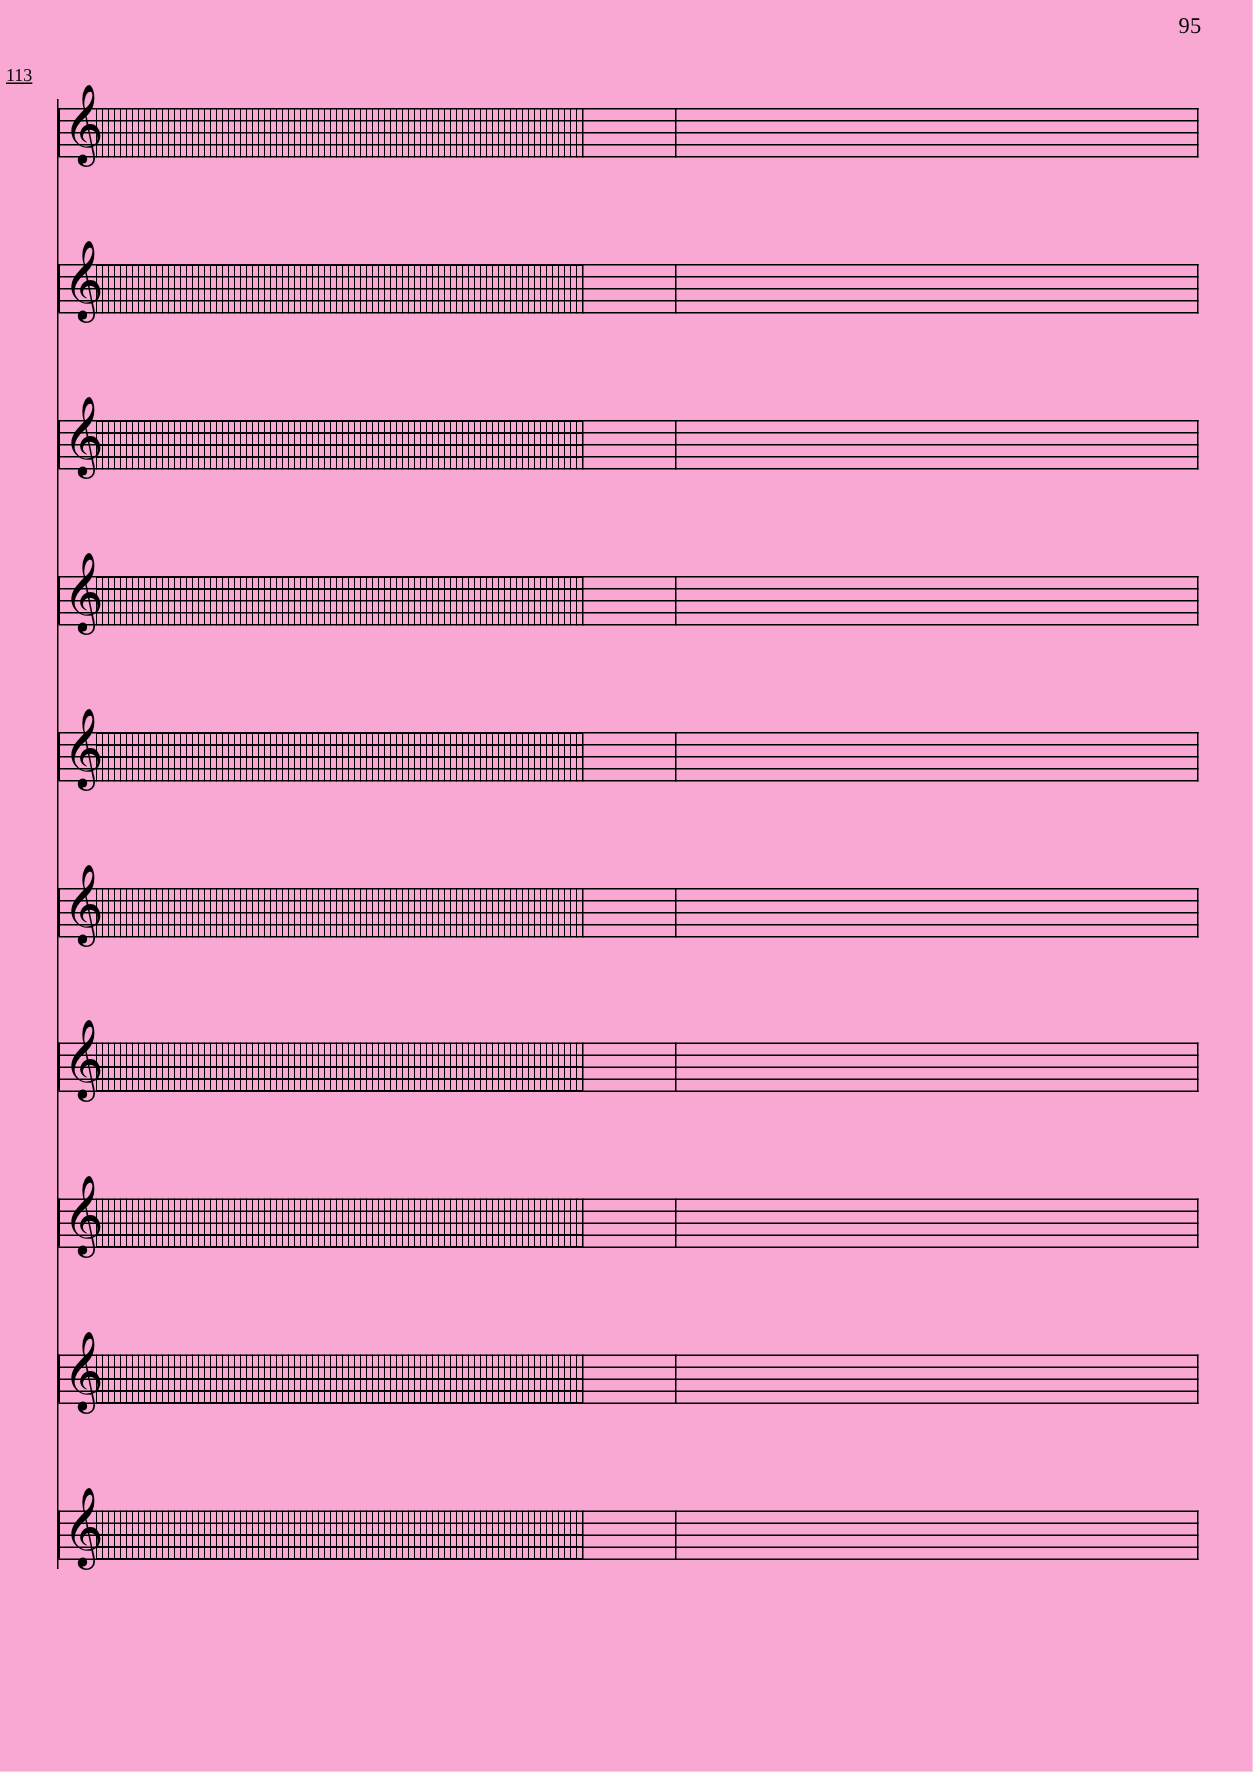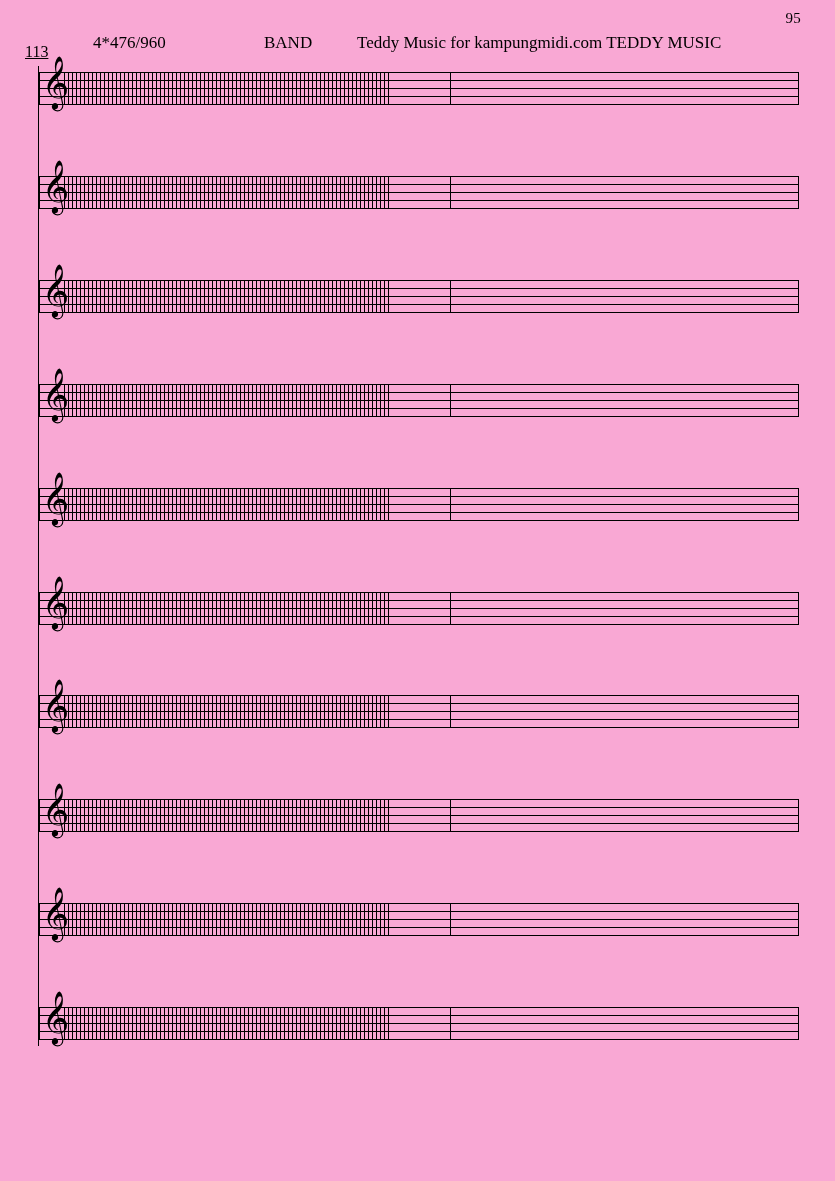--- a/index.html
+++ b/index.html
@@ -43,23 +43,23 @@
     position: absolute;
     font-size: 17px;
     white-space: nowrap;
   }
   .hdr-tempo  { left: 93px;  top: 0; }
   .hdr-band   { left: 264px; top: 0; }
   .hdr-credit { left: 357px; top: 0; }
 
   .measure-number {
     position: absolute;
-    left: 25px;
+    left: 4px;
     top: 43px;
-    font-size: 16px;
+    font-size: 12px;
     text-decoration: underline;
   }
 
   
   .system {
     position: absolute;
     left: 0;
     width: 835px;
     height: 46px;
   }
@@ -151,25 +151,20 @@
     background: #000000;
   }
 </style>
 </head>
 <body>
 
 <div class="page">
 
   <div class="page-number">95</div>
 
-  <div class="header-line">
-    <span class="header-item hdr-tempo">4*476/960</span>
-    <span class="header-item hdr-band">BAND</span>
-    <span class="header-item hdr-credit">Teddy Music for kampungmidi.com TEDDY MUSIC</span>
-  </div>
 
   <div class="measure-number">113</div>
 
   <div class="left-spine"></div>
 
   <div id="systems">
       <div class="system" style="top: 60px;">
         <div class="system-bracket"></div>
         <div class="staff">
           <div class="line l0"></div>

